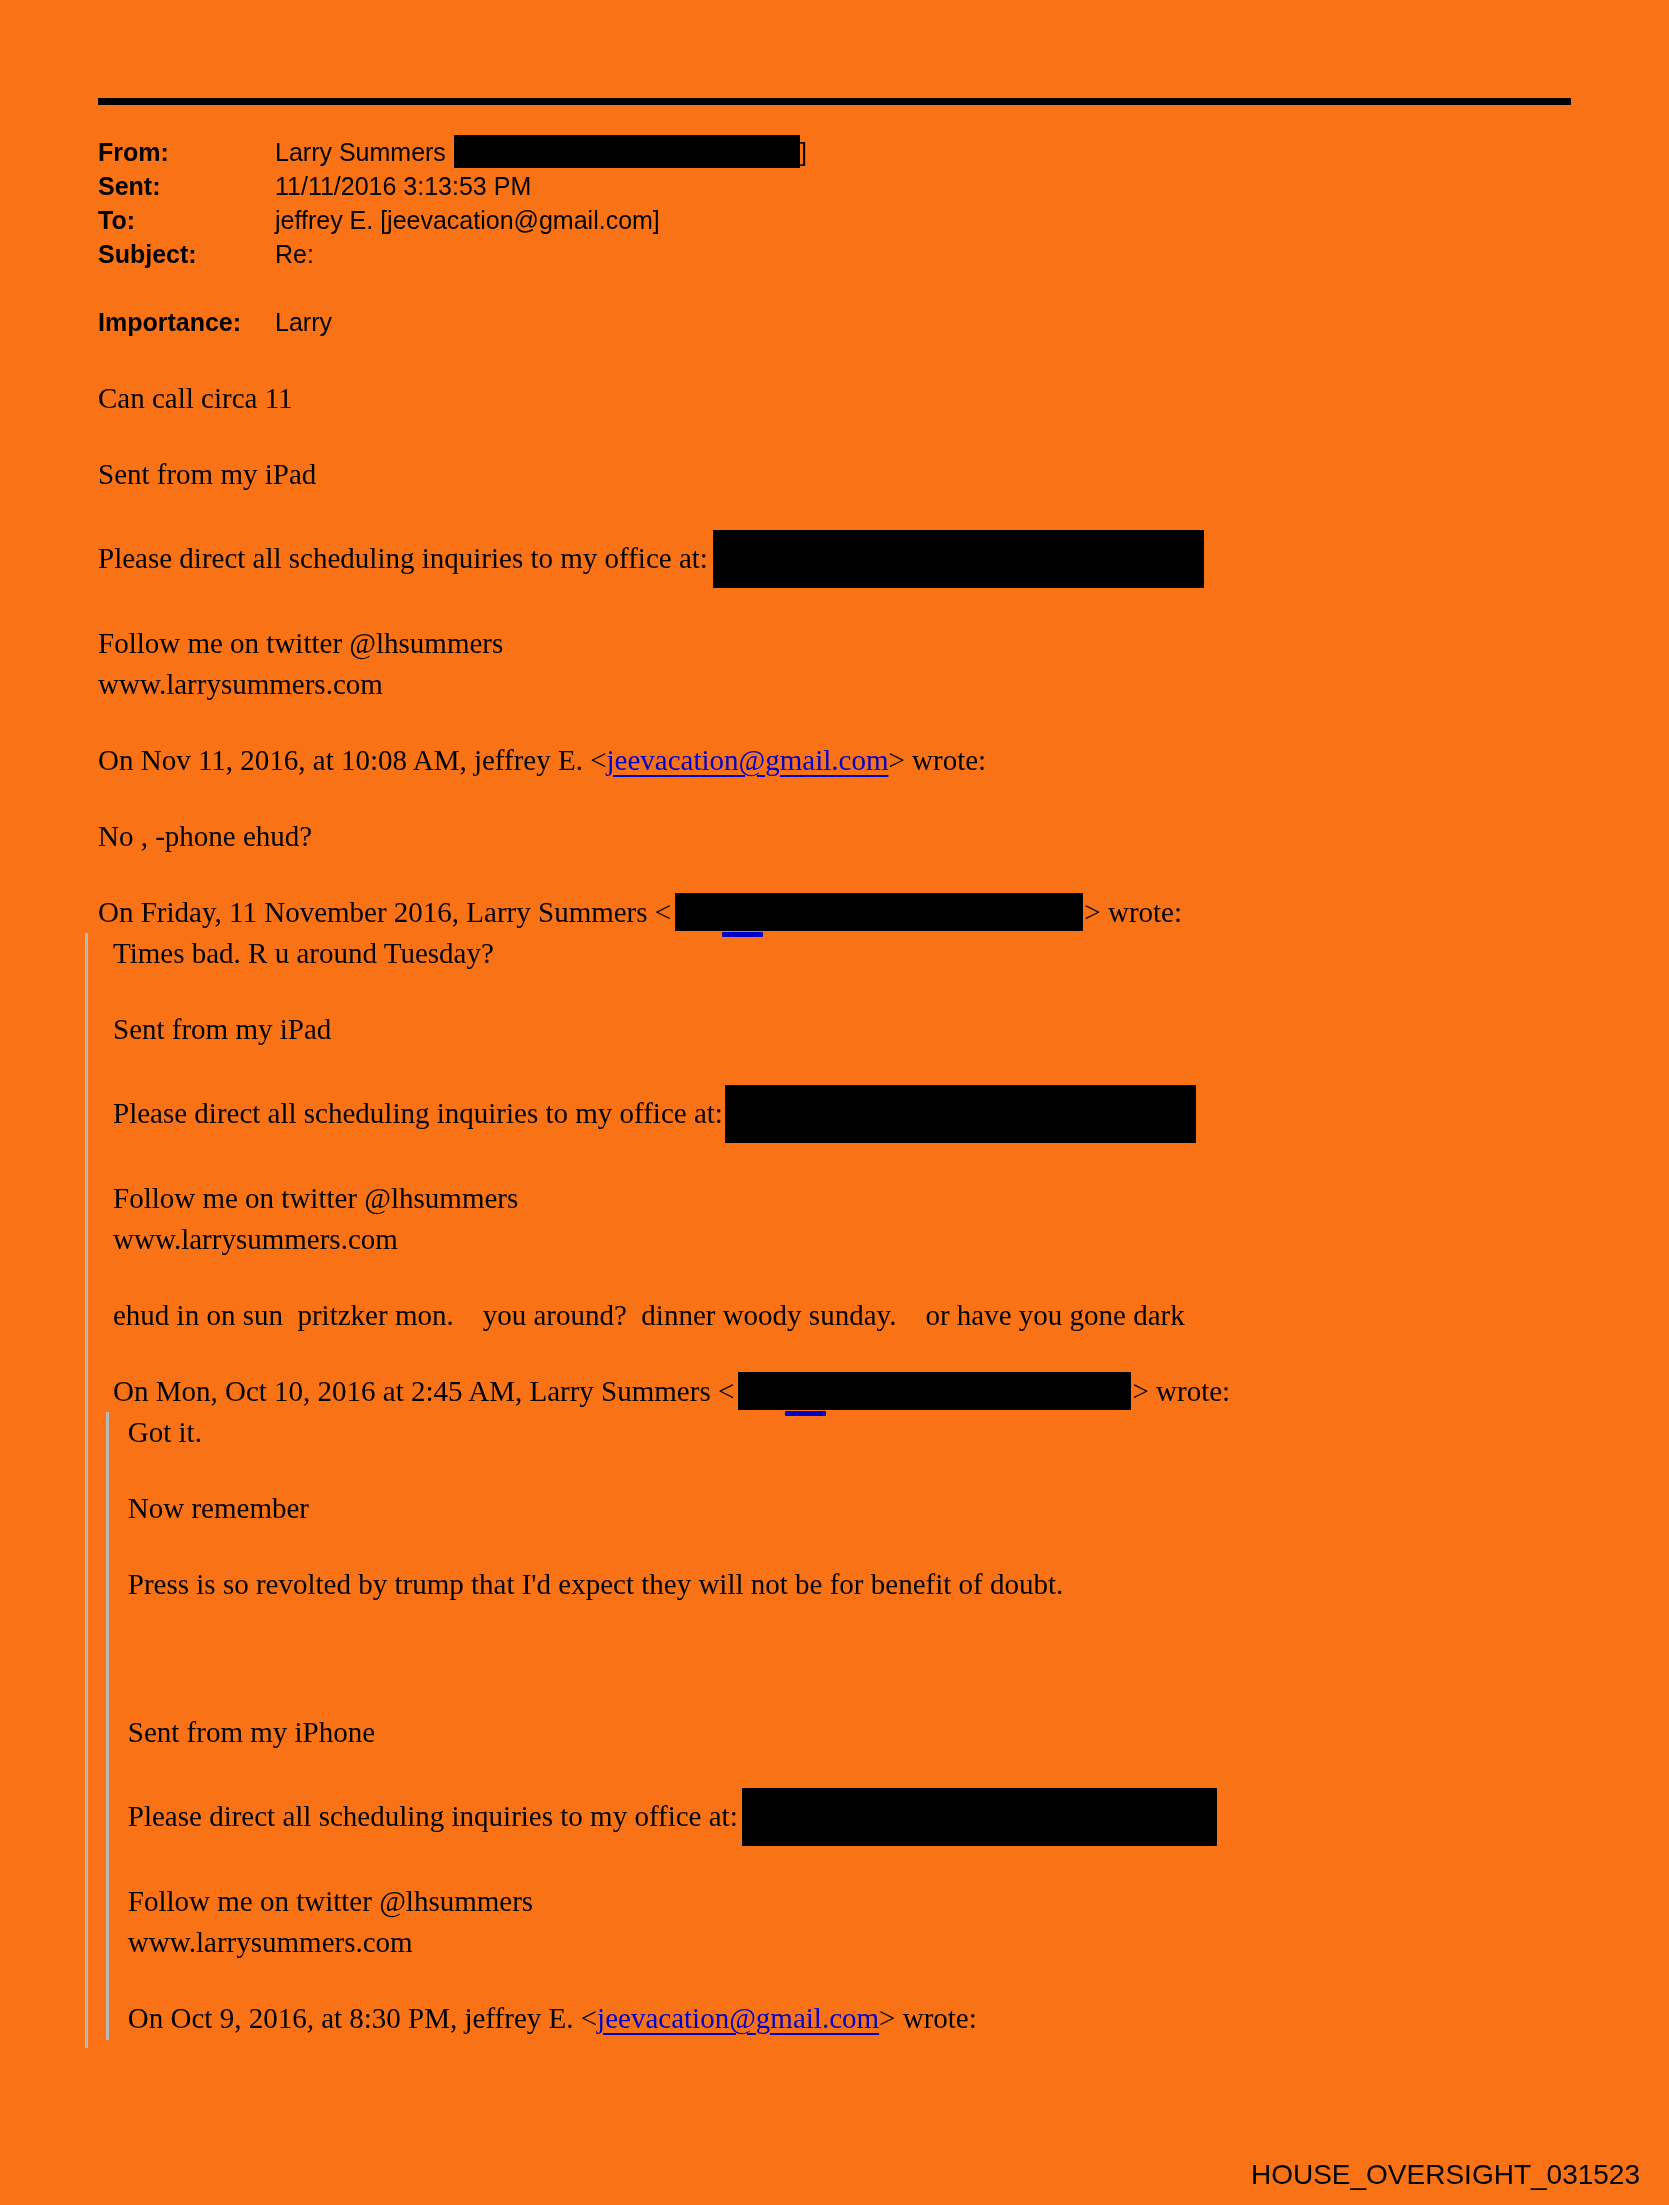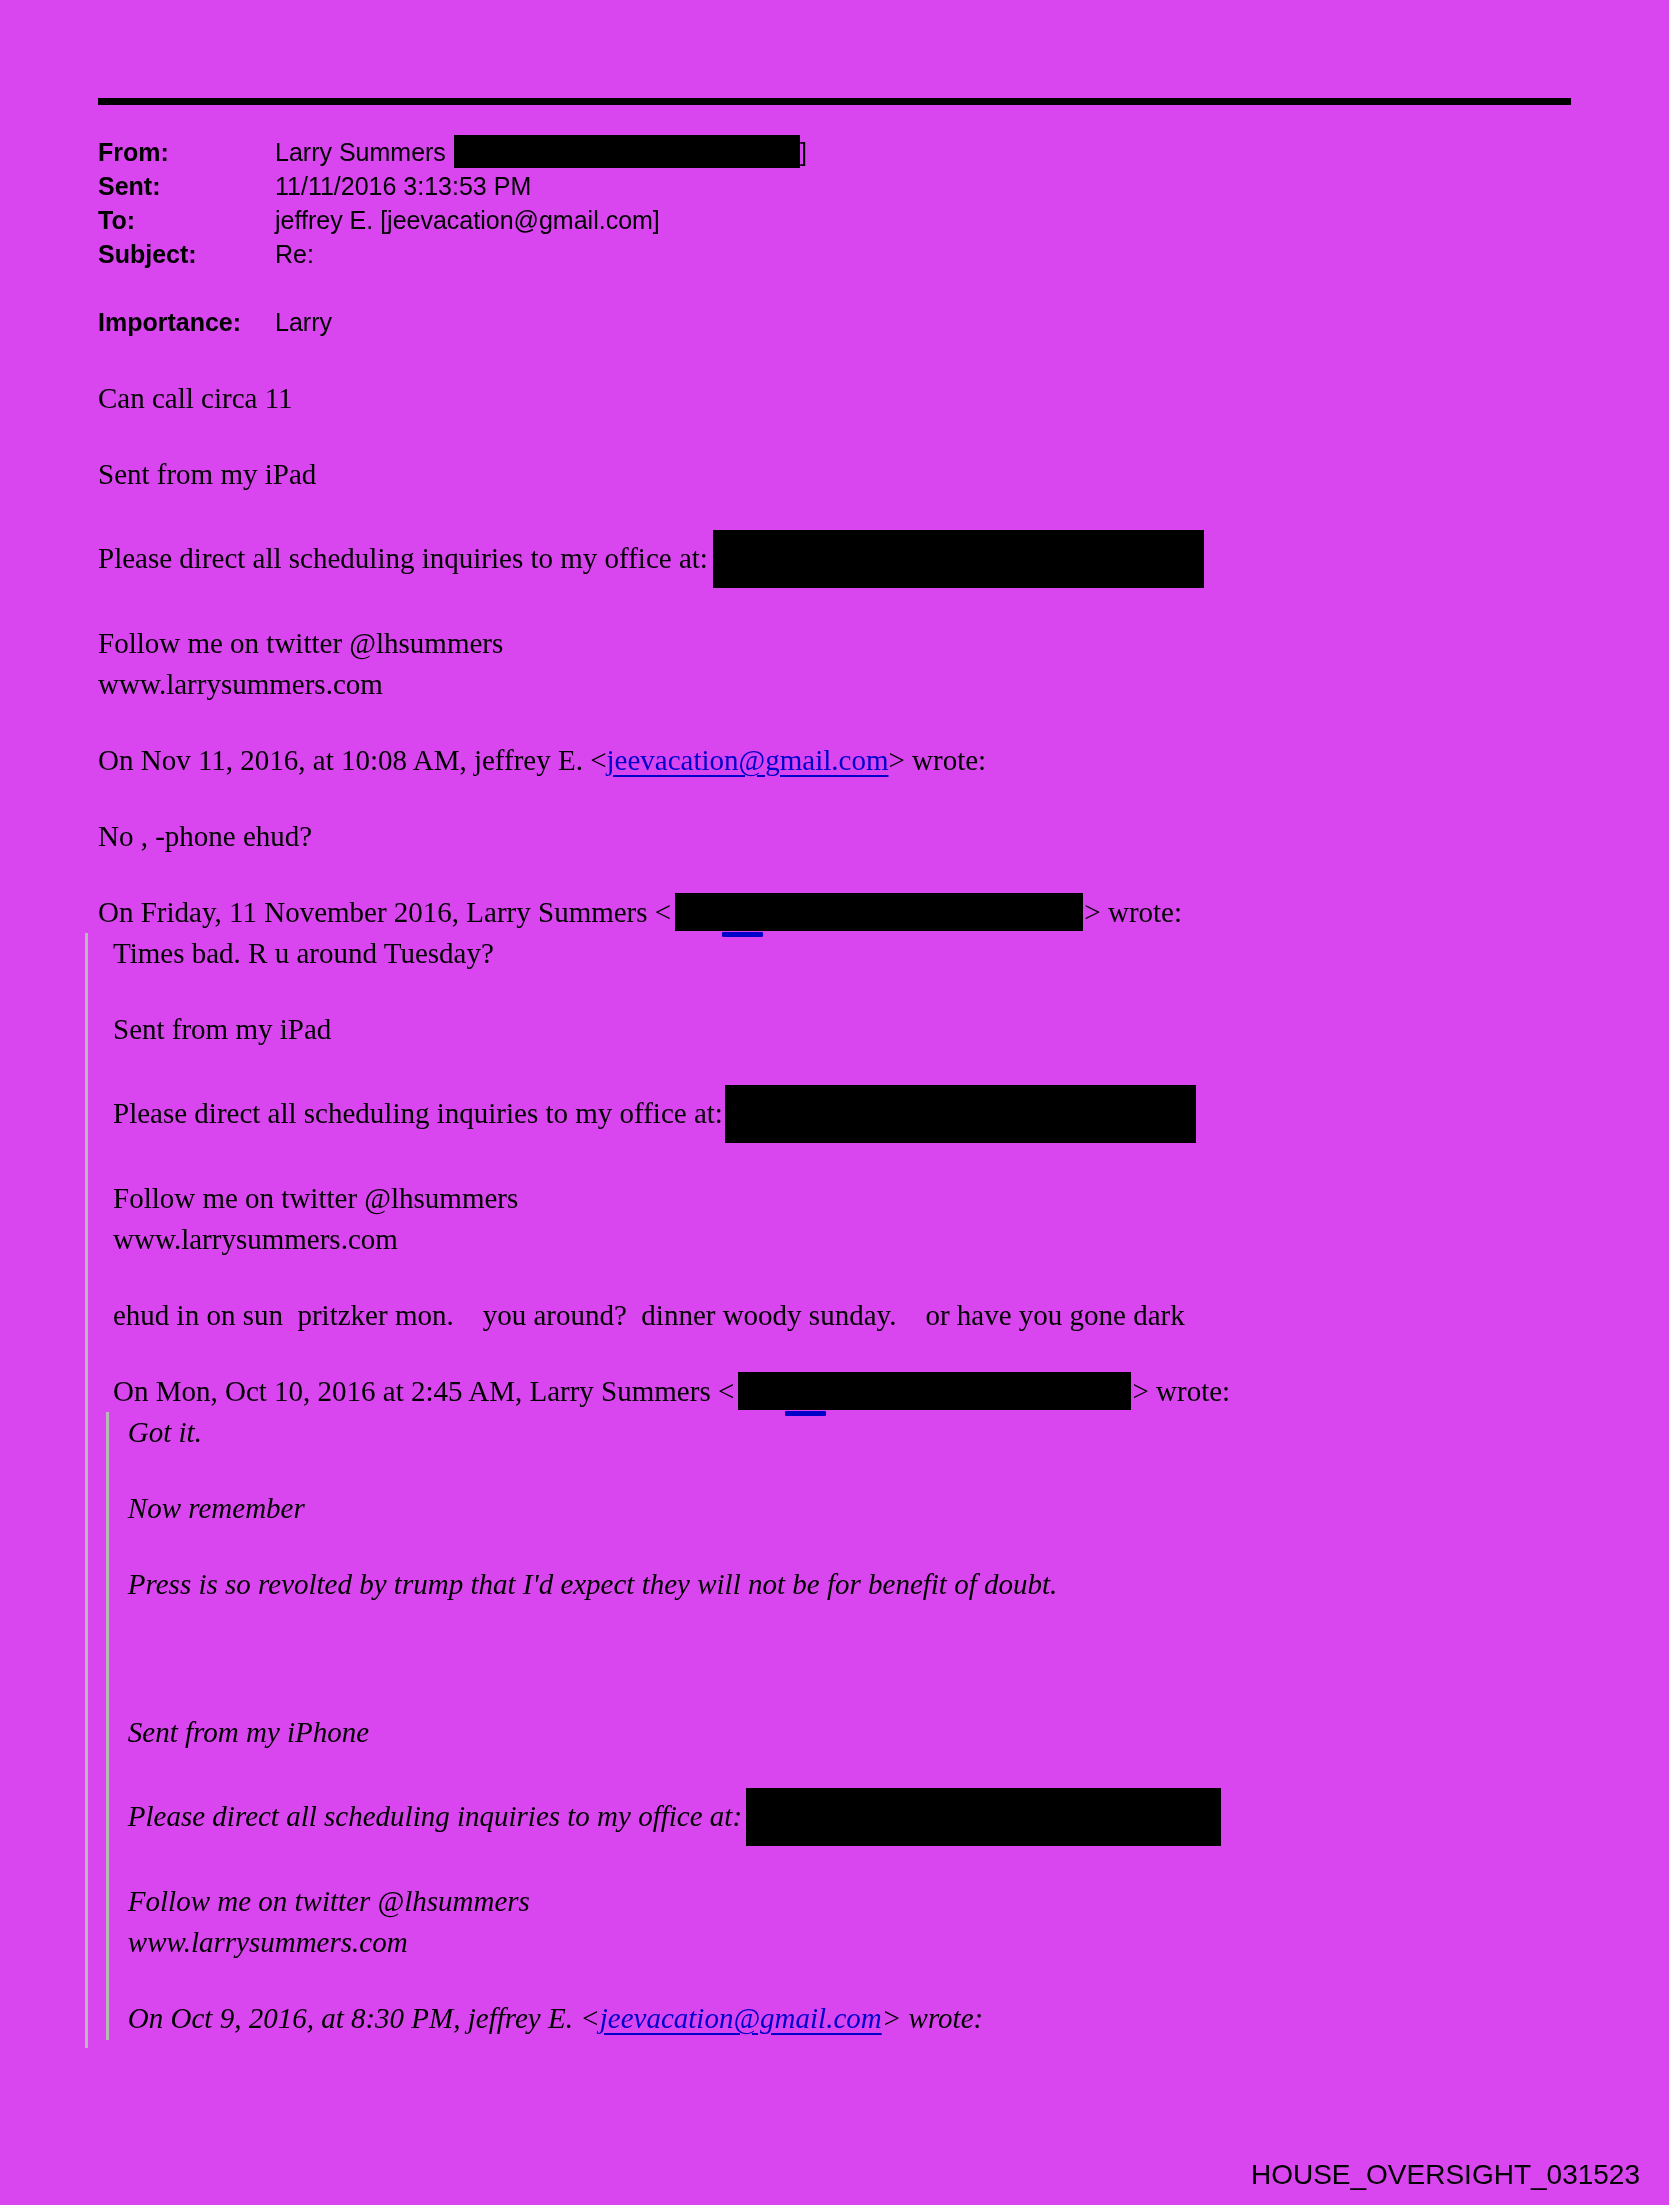--- a/index.html
+++ b/index.html
@@ -1,21 +1,21 @@
 <!DOCTYPE html>
 <html style="font-size:10.5px"><head>
 <meta charset="utf-8">
 <style>
   html, body { margin: 0; padding: 0; background: #e8e8e8; }
   .page {
     position: relative;
     width: 1669px;
     height: 2205px;
     margin: 0 auto;
-    background: #d946ef;
+    background: #f97316;
     box-sizing: border-box;
     padding: 0 98px;
     overflow: hidden;
     color: #000;
     font-family: "Liberation Serif", "DejaVu Serif", serif;
   }
   .top-rule {
     margin-top: 98px;
     height: 6.5px;
     background: #000;
@@ -40,21 +40,20 @@
   
   .q1 {
     margin: 0 0 0 -13px;
     padding: 0 0 7.9px 25px;
     border-left: 3.3px solid #b9b9b9;
   }
   .q2 {
     margin: 0 0 0 -7.2px;
     padding: 0 0 1.3px 19px;
     border-left: 3.3px solid #b9b9b9;
-    font-style: italic;
   }
   
   .redact { display: inline-block; background: #000; position: relative; }
   .r-from { width: 346px; height: 33px; vertical-align: -7.2px; margin-left: 1.3px; }
   .r-hdr  { width: 408px; height: 38px; vertical-align: -9.2px; margin: 0 1.3px 0 3.9px; }
   .r-hdr.oct10 { width: 393px; }
   .r-big  { width: 491px; height: 58px; vertical-align: -20px; margin-left: 5.2px; }
   .r-big.v2 { width: 471px; margin-left: 2px; }
   .r-big.v3 { width: 475px; margin-left: 3.9px; }
   .peek::after {

